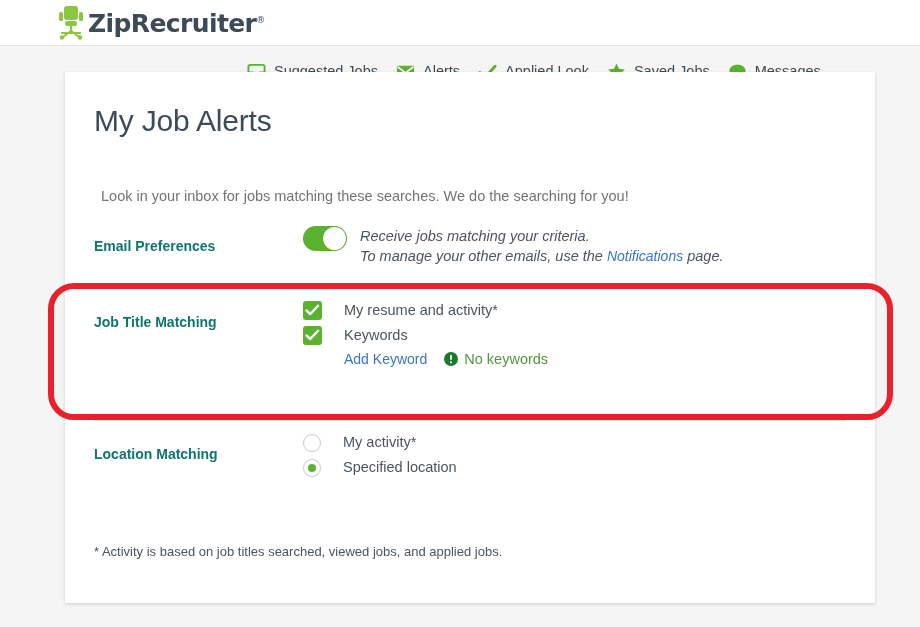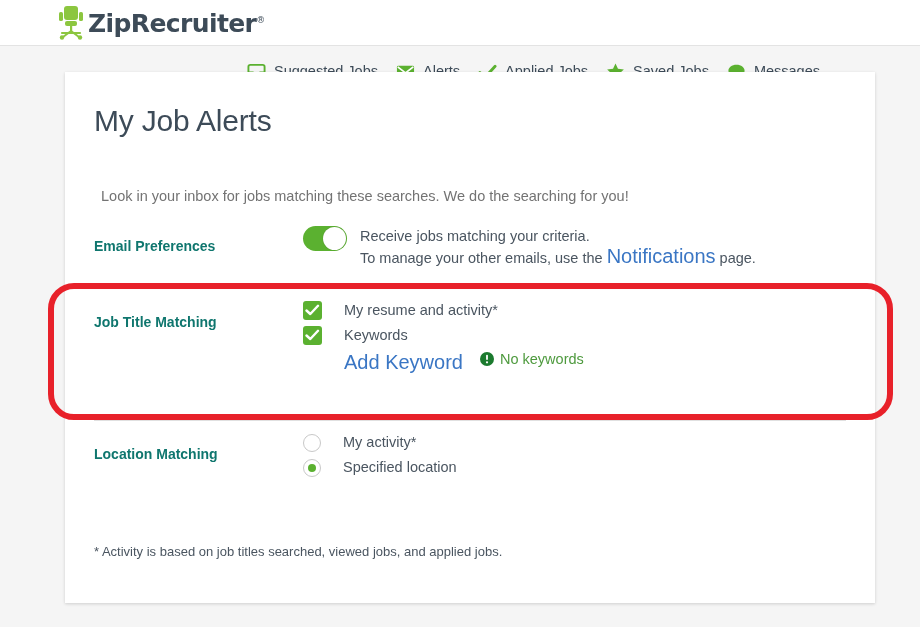--- a/index.html
+++ b/index.html
@@ -133,21 +133,21 @@
   .row-email .row-label { top: 14px; }
   .row-jobtitle .row-label { top: 25px; }
   .row-location .row-label { top: 25px; }
 
   .controls {
     position: absolute;
     left: 209px;
     top: 0;
   }
   .row-jobtitle .controls, .row-location .controls { top: 12px; }
-  .row-email .controls { top: 2px; }
+  .row-email .controls { top: 2px; font-style: italic; }
 
   .opt {
     display: flex;
     align-items: flex-start;
     height: 25px;
     margin-bottom: 0;
   }
   .opt-text {
     font-size: 14.5px;
     color: #4a5560;
@@ -215,21 +215,21 @@
   }
 
   
   .action-line {
     display: flex;
     align-items: flex-start;
     height: 25px;
     margin-left: 41px;
   }
   .link {
-    font-size: 20px;
+    font-size: 14px;
     color: #3a76c4;
     text-decoration: none;
     cursor: pointer;
     white-space: nowrap;
   }
   .warn {
     display: flex;
     align-items: center;
     gap: 6px;
     margin-left: 17px;
@@ -297,21 +297,21 @@
         <rect x="1" y="4" width="18" height="12" rx="1.5" fill="#5bb130"></rect>
         <path d="M1.8 5.2 L10 11.5 L18.2 5.2" fill="none" stroke="#ffffff" stroke-width="1.8"></path>
       </svg>
       <span class="nav-label">Alerts</span>
     </div>
 
     <div class="nav-item">
       <svg class="nav-icon" viewBox="0 0 20 20">
         <path d="M2 11 L7.5 16 L18 4.5" fill="none" stroke="#5bb130" stroke-width="3" stroke-linecap="round" stroke-linejoin="round"></path>
       </svg>
-      <span class="nav-label">Applied Jobs</span>
+      <span class="nav-label">Applied Look</span>
     </div>
 
     <div class="nav-item">
       <svg class="nav-icon" viewBox="0 0 20 20">
         <path d="M10 1.5 L12.6 7.2 L18.8 7.9 L14.2 12.1 L15.5 18.2 L10 15.1 L4.5 18.2 L5.8 12.1 L1.2 7.9 L7.4 7.2 Z" fill="#5bb130"></path>
       </svg>
       <span class="nav-label">Saved Jobs</span>
     </div>
 
     <div class="nav-item">

